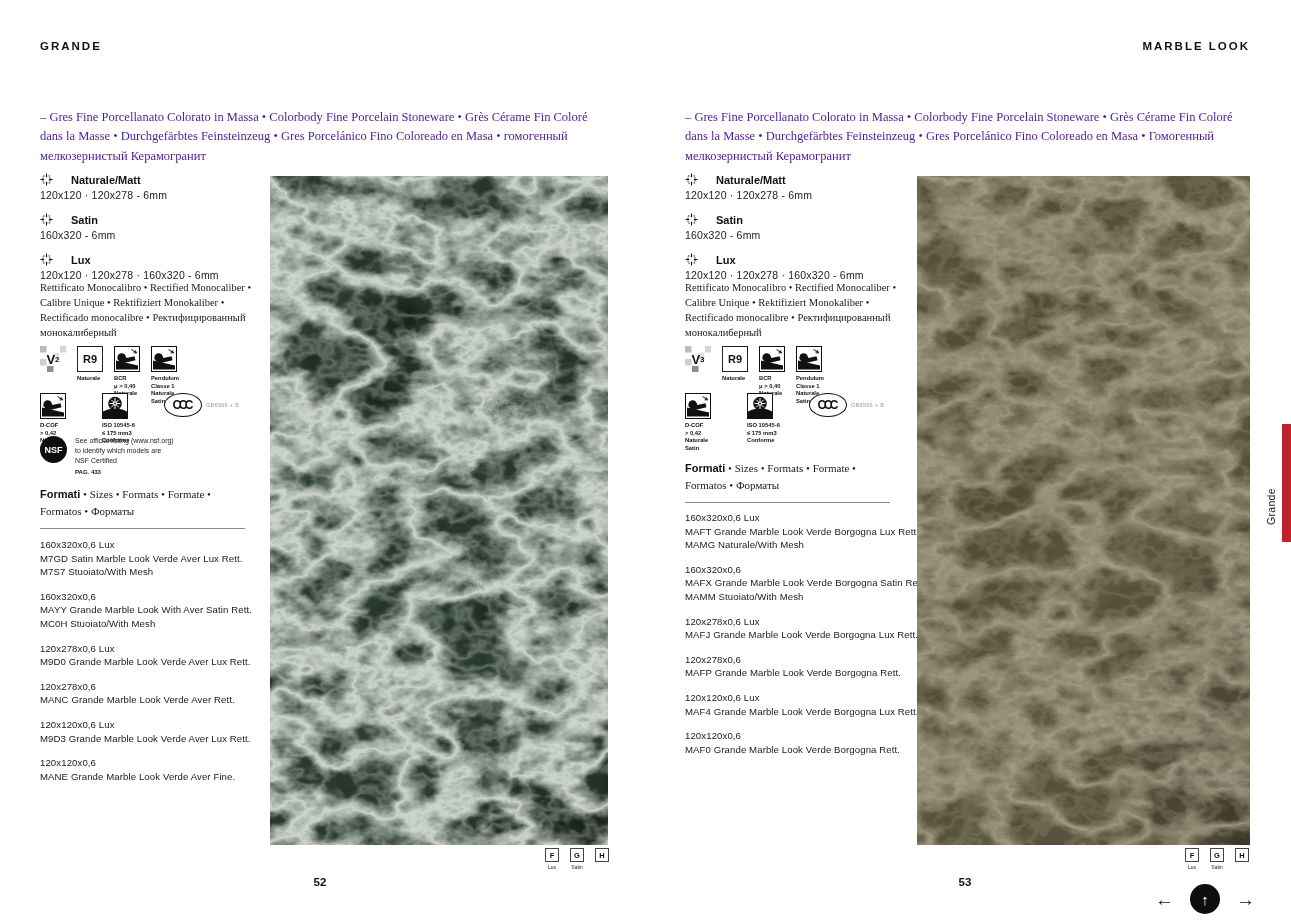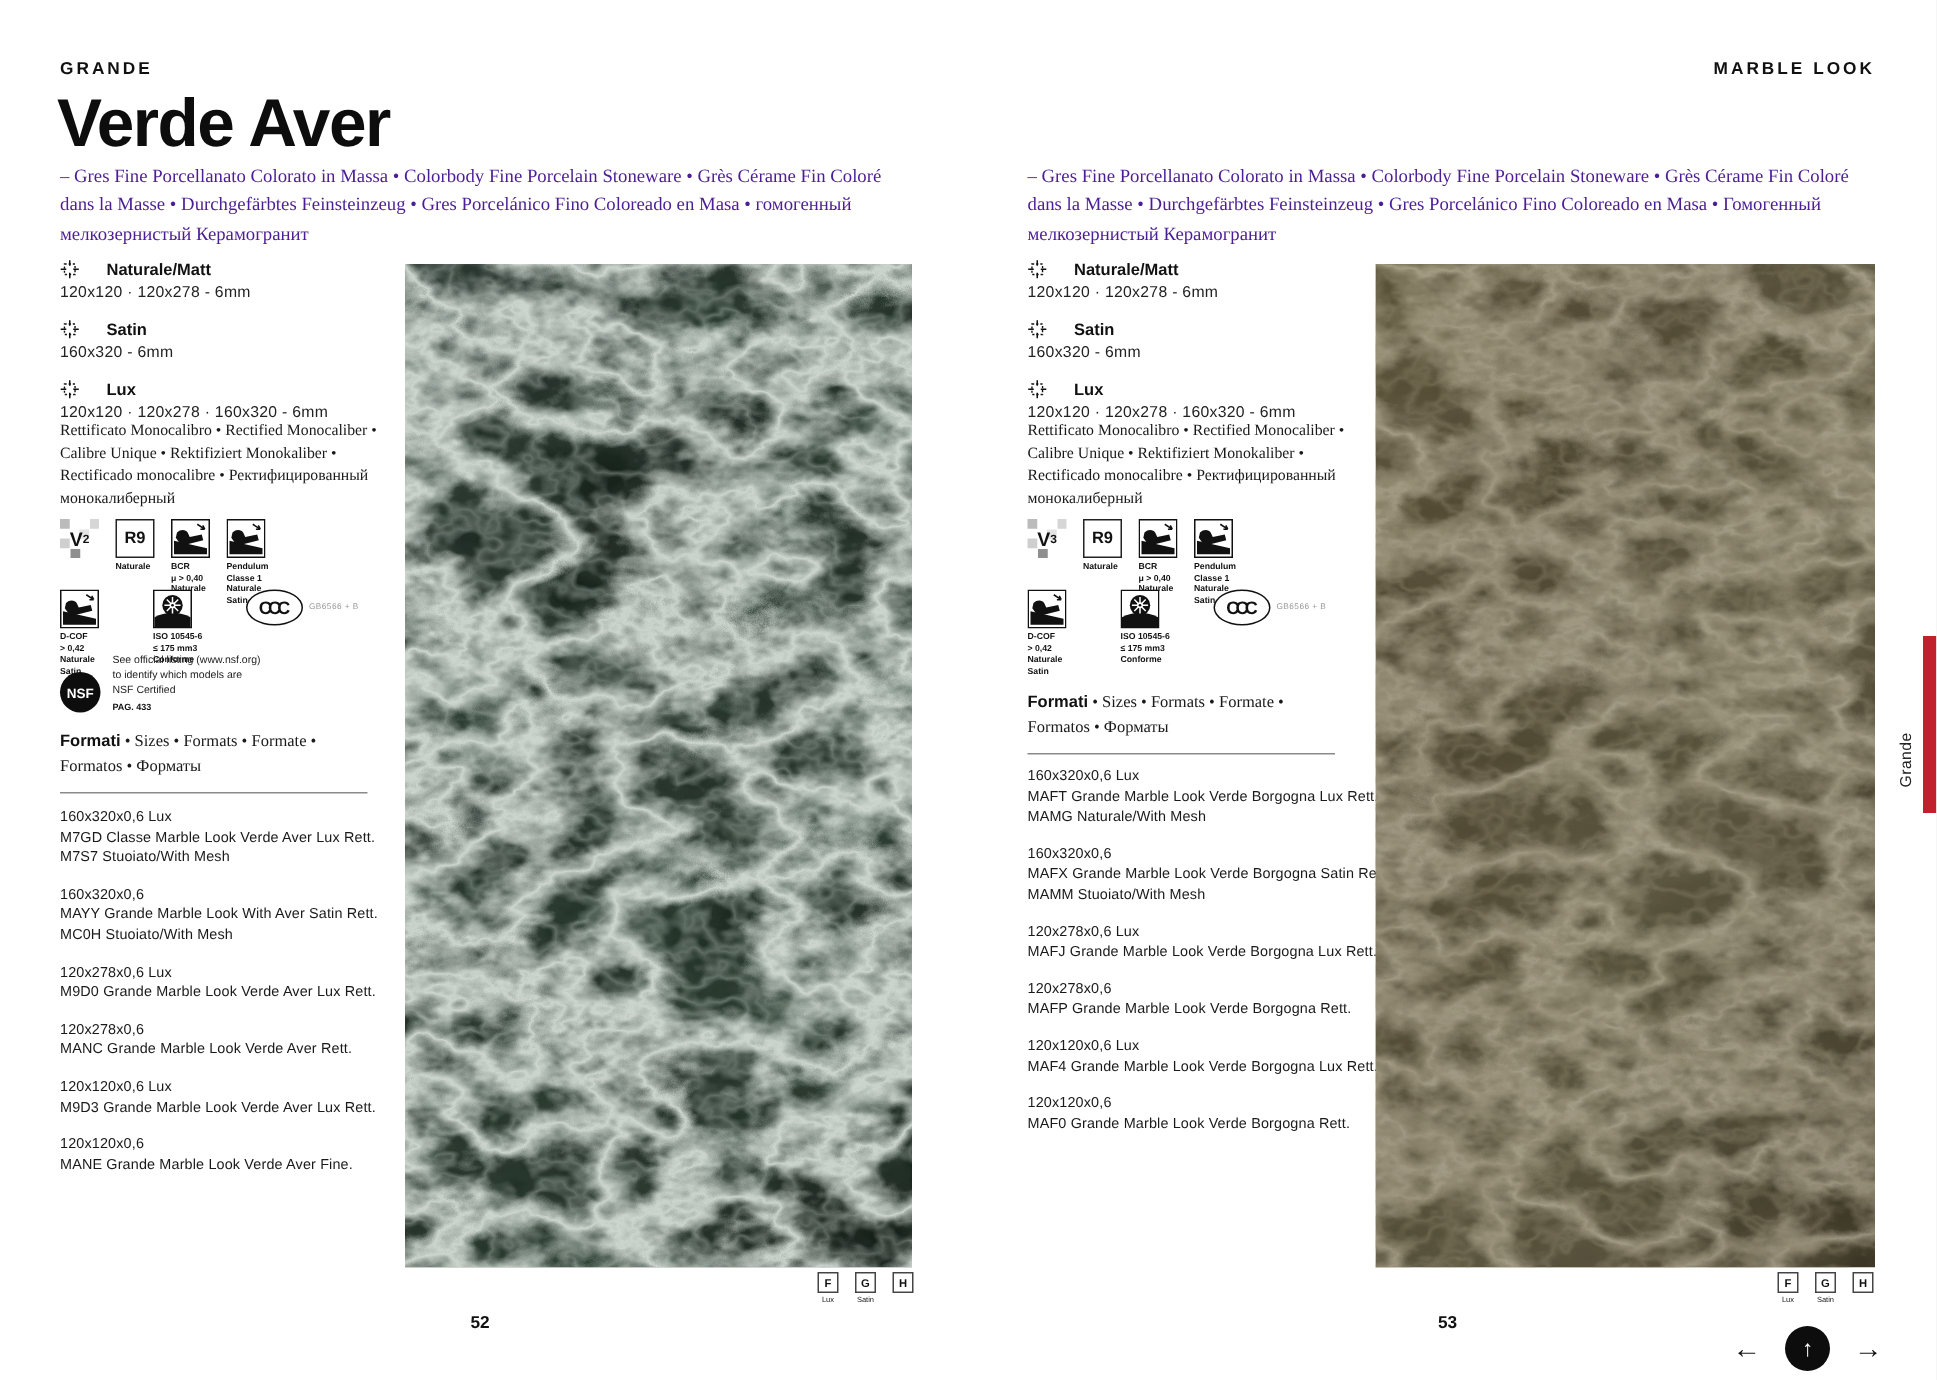--- a/index.html
+++ b/index.html
@@ -50,21 +50,21 @@
   .ccc-wrap { display:flex; align-items:center; gap:4px; width:90px; }
   .ccc { width:38px; height:24px; border:1.6px solid #111; border-radius:50%;
     display:flex; align-items:center; justify-content:center; flex:0 0 38px; }
   .ccc span { font-weight:700; font-size:12px; letter-spacing:-2.5px; padding-right:2.5px; }
   .ccc-note { font-size:5.5px; color:#999; letter-spacing:0.3px; }
   .icon-svg { display:block; width:26px; height:26px; }
 
   
   .nsf { position:absolute; left:40px; top:436px; display:flex; gap:8px; align-items:flex-start; }
   .nsf-logo { width:27px; height:27px; border-radius:50%; background:#0d0d0d; color:#fff;
-    display:flex; align-items:center; justify-content:center; font-weight:700; font-size:9px; flex:0 0 27px;margin-top:12px; }
+    display:flex; align-items:center; justify-content:center; font-weight:700; font-size:9px; flex:0 0 27px; }
   .nsf-text { font-size:7px; line-height:1.45; white-space:pre-line; color:#222; }
   .nsf-ref { font-size:6px; font-weight:700; margin-top:3px; }
 
   
   .formati-head { position:absolute; left:40px; width:212px; font-size:11px; line-height:1.5; }
   .page.left  .formati-head { top:486px; }
   .page.right .formati-head { top:460px; }
   .formati-title { font-weight:700; font-family:"Liberation Sans", sans-serif; }
   .formati-rest  { font-family:"Liberation Serif", serif; font-size:11px; color:#1a1a1a; }
   .formati-rule { margin-top:9px; border:0; border-top:1px solid #8a8a8a; width:205px; }
@@ -128,21 +128,20 @@
       <circle cx="13" cy="10.5" r="2" fill="#fff"></circle>
       <circle cx="13" cy="10.5" r="0.9" fill="#111"></circle>
     </symbol>
   </defs>
 </svg>
 
 <div class="sheet">
 
   <div class="page left">
     <div class="eyebrow">GRANDE</div>
-    <h1 class="title">Verde Aver</h1>
     <p class="description">– Gres Fine Porcellanato Colorato in Massa • Colorbody Fine Porcelain Stoneware • Grès Cérame Fin Coloré dans la Masse • Durchgefärbtes Feinsteinzeug • Gres Porcelánico Fino Coloreado en Masa • гомогенный мелкозернистый Керамогранит</p>
 
     <div class="finishes">
       <div class="finish">
         <div class="finish-head">
           <svg class="cal-icon">
               <use href="#ic-cal"></use>
             </svg>
           <span class="finish-name">Naturale/Matt</span>
         </div>
@@ -239,21 +238,21 @@
     </div>
 
     <div class="formati-head">
       <span class="formati-title">Formati</span><span class="formati-rest"> • Sizes • Formats • Formate • Formatos • Форматы</span>
       <hr class="formati-rule">
     </div>
 
     <div class="formats">
       <div class="fmt">
         <div class="fmt-size">160x320x0,6 Lux</div>
-        <div>M7GD Classe Marble Look Verde Aver Lux Rett.</div>
+        <div>M7GD Satin Marble Look Verde Aver Lux Rett.</div>
         <div>M7S7 Stuoiato/With Mesh</div>
       </div>
       <div class="fmt">
         <div class="fmt-size">160x320x0,6</div>
         <div>MAYY Grande Marble Look With Aver Satin Rett.</div>
         <div>MC0H Stuoiato/With Mesh</div>
       </div>
       <div class="fmt">
         <div class="fmt-size">120x278x0,6 Lux</div>
         <div>M9D0 Grande Marble Look Verde Aver Lux Rett.</div>

